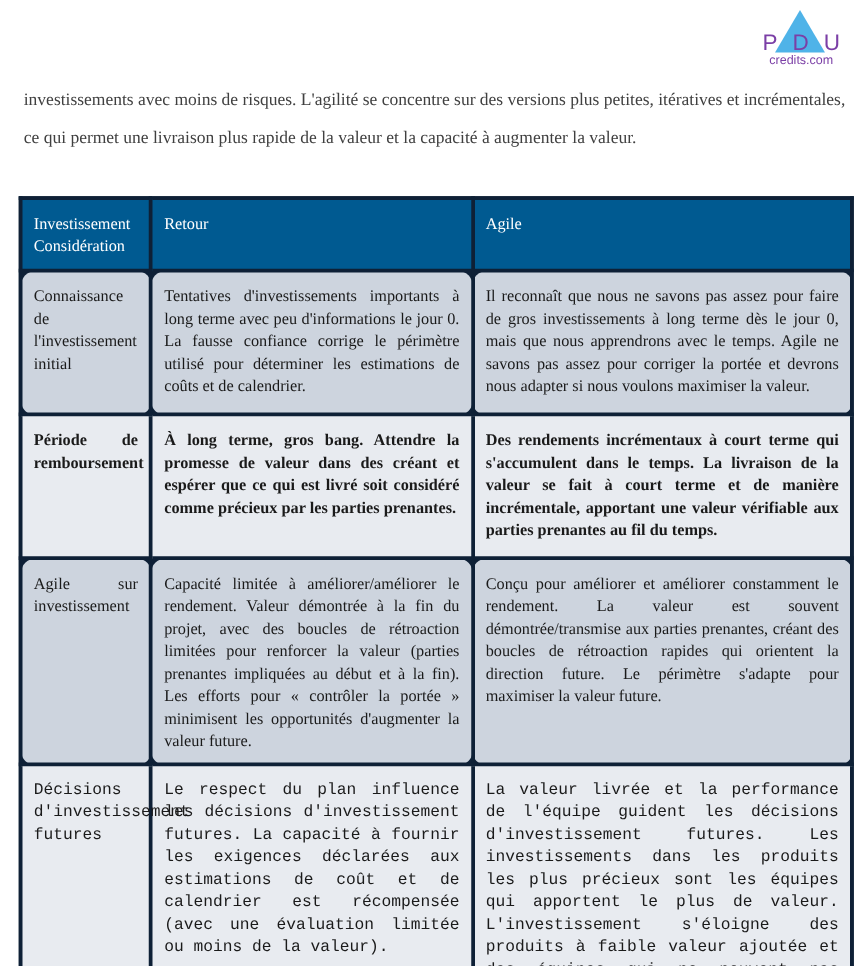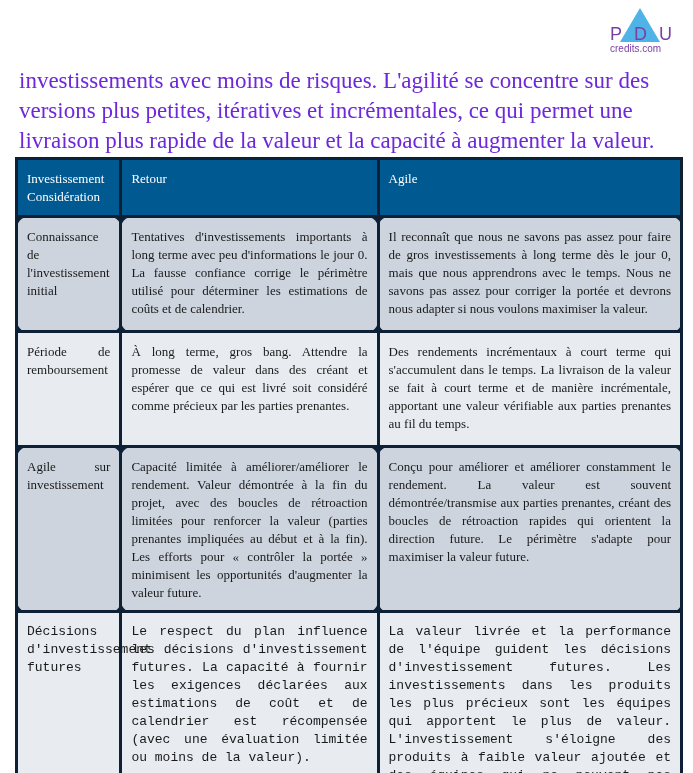--- a/index.html
+++ b/index.html
@@ -43,35 +43,35 @@
       font-family: "Liberation Sans", "DejaVu Sans", sans-serif;
       font-size: 18px;
       color: #7b3fa6;
       letter-spacing: 0;
     }
     .logo .credits {
       position: absolute;
       left: 6px;
       top: 39px;
       width: 62px;
-      text-align: left;
+      text-align: center;
       font-family: "Liberation Sans", "DejaVu Sans", sans-serif;
       font-size: 10px;
       color: #7b3fa6;
     }
     
     .intro {
       position: absolute;
       left: 19px;
       top: 66px;
       width: 660px;
-      font-size: 23px;
+      font-size: 14px;
       line-height: 30px;
       margin: 0;
-      color: #6d28d9;
+      color: #404040;
     }
     
     .tbl {
       position: absolute;
       left: 15px;
       top: 157px;
       width: 668px;
       border-collapse: collapse;
       table-layout: fixed;
       background: #0e2036;
@@ -91,21 +91,21 @@
       text-align: left;
       height: 37px;
     }
     .tbl tr.row-a td { background: #cdd4de; border-radius: 11px; }
     .tbl tr.row-b td { background: #e8ebf0; }
     .col1 { width: 97px; }
     .col2 { width: 239px; }
     .col3 { width: 282px; }
     .tbl td.first { text-align: justify; }
     .r1 td { height: 94px; }
-    .r2 td { height: 94px; }
+    .r2 td { height: 94px; font-weight: bold; }
     .r3 td { height: 134px; }
     .r4 td { height: 112px; font-family: Liberation Mono, monospace; }
     
     .caption {
       position: absolute;
       left: 0;
       top: 792px;
       width: 604px;
       text-align: left;
       font-size: 13px;
@@ -138,21 +138,21 @@
     <tr>
       <th>Investissement Considération</th>
       <th>Retour</th>
       <th>Agile</th>
     </tr>
   </thead>
   <tbody>
     <tr class="row-a r1">
       <td class="first">Connaissance de l'investissement initial</td>
       <td>Tentatives d'investissements importants à long terme avec peu d'informations le jour 0. La fausse confiance corrige le périmètre utilisé pour déterminer les estimations de coûts et de calendrier.</td>
-      <td>Il reconnaît que nous ne savons pas assez pour faire de gros investissements à long terme dès le jour 0, mais que nous apprendrons avec le temps. Nous ne savons pas assez pour corriger la portée et devrons nous adapter si nous voulons maximiser la valeur.</td>
+      <td>Il reconnaît que nous ne savons pas assez pour faire de gros investissements à long terme dès le jour 0, mais que nous apprendrons avec le temps. Agile ne savons pas assez pour corriger la portée et devrons nous adapter si nous voulons maximiser la valeur.</td>
     </tr>
     <tr class="row-b r2">
       <td class="first">Période de remboursement</td>
       <td>À long terme, gros bang. Attendre la promesse de valeur dans des créant et espérer que ce qui est livré soit considéré comme précieux par les parties prenantes.</td>
       <td>Des rendements incrémentaux à court terme qui s'accumulent dans le temps. La livraison de la valeur se fait à court terme et de manière incrémentale, apportant une valeur vérifiable aux parties prenantes au fil du temps.</td>
     </tr>
     <tr class="row-a r3">
       <td class="first">Agile sur investissement</td>
       <td>Capacité limitée à améliorer/améliorer le rendement. Valeur démontrée à la fin du projet, avec des boucles de rétroaction limitées pour renforcer la valeur (parties prenantes impliquées au début et à la fin). Les efforts pour « contrôler la portée » minimisent les opportunités d'augmenter la valeur future.</td>
       <td>Conçu pour améliorer et améliorer constamment le rendement. La valeur est souvent démontrée/transmise aux parties prenantes, créant des boucles de rétroaction rapides qui orientent la direction future. Le périmètre s'adapte pour maximiser la valeur future.</td>

